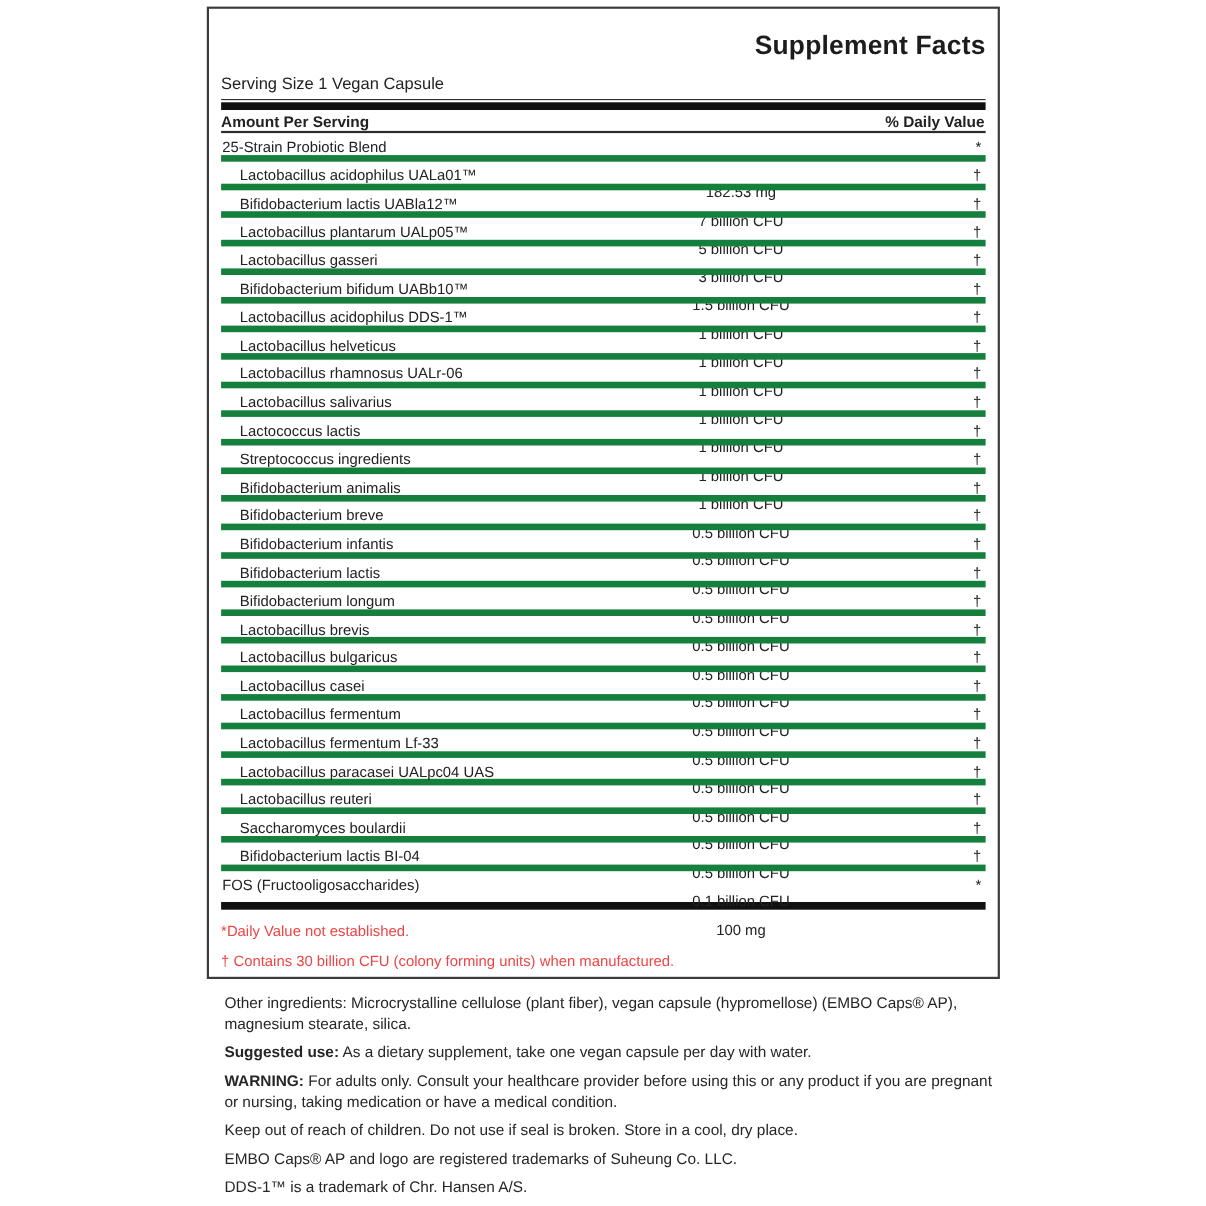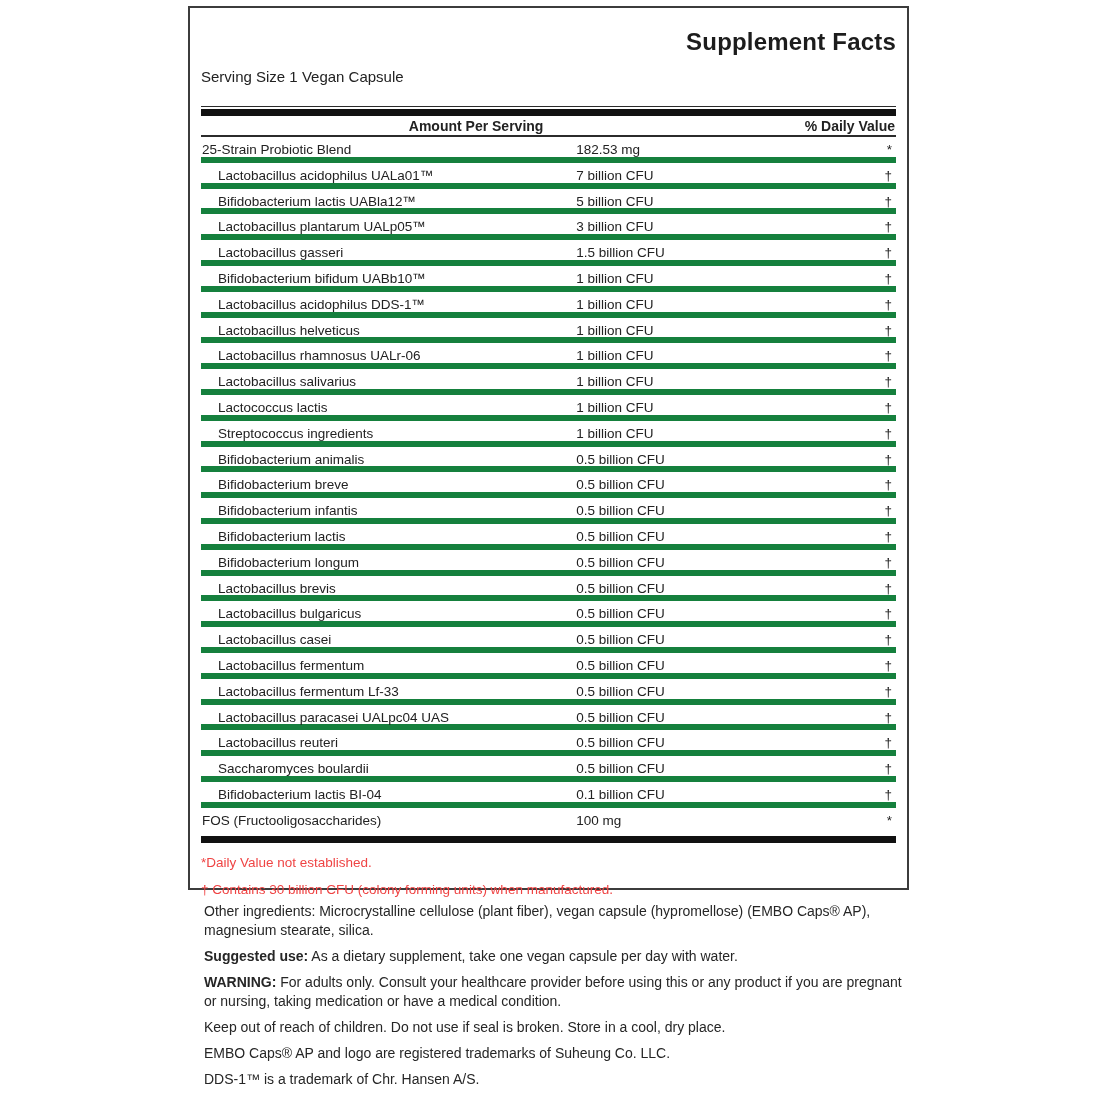--- a/index.html
+++ b/index.html
@@ -23,57 +23,57 @@
     font-size: 24px;
     font-weight: bold;
     color: #1c1c1c;
     margin: 20px 0 0 0;
     letter-spacing: 0.2px;
     text-align: right;
   }
   .serving-size {
     font-size: 15px;
     margin-top: 12px;
-    padding-bottom: 21px;
+    padding-bottom: 5px;
     border-bottom: 1.5px solid #2b2b2b;
   }
   .thick-bar {
     height: 7px;
     background: #111111;
     margin-top: 2px;
   }
   .header-row {
     position: relative;
     height: 21px;
     line-height: 21px;
     font-size: 14px;
     font-weight: bold;
     border-bottom: 2px solid #2b2b2b;
   }
   .header-amount {
-    position: absolute; left: 11px; width: 76%;
-    text-align: center;
+    position: absolute; left: 0; width: 76%;
   }
   .header-dv {
     position: absolute; right: 1px;
   }
   .rows .row {
     position: relative;
     height: 25.8px;
     line-height: 25.8px;
     font-size: 13.5px;
     border-bottom: 6px solid #15803d;
     white-space: nowrap;
   }
   .rows .row:last-child { border-bottom: none; }
   .row .name { position: absolute; left: 1px; }
   .row.indent .name { left: 17px; text-align: right; }
   .row .amount {
     position: absolute; left: 54%; width: 28%;
-    text-align: left;
+    text-align: center;
+    margin-top: 41px;
   }
   .row .dv { position: absolute; right: 4px; }
   .footnote {
     font-size: 13.5px;
     margin: 12px 0 0 0;
     color: #ef4444;
   }
   .details {
     position: absolute;
     left: 188px; top: 902px;

